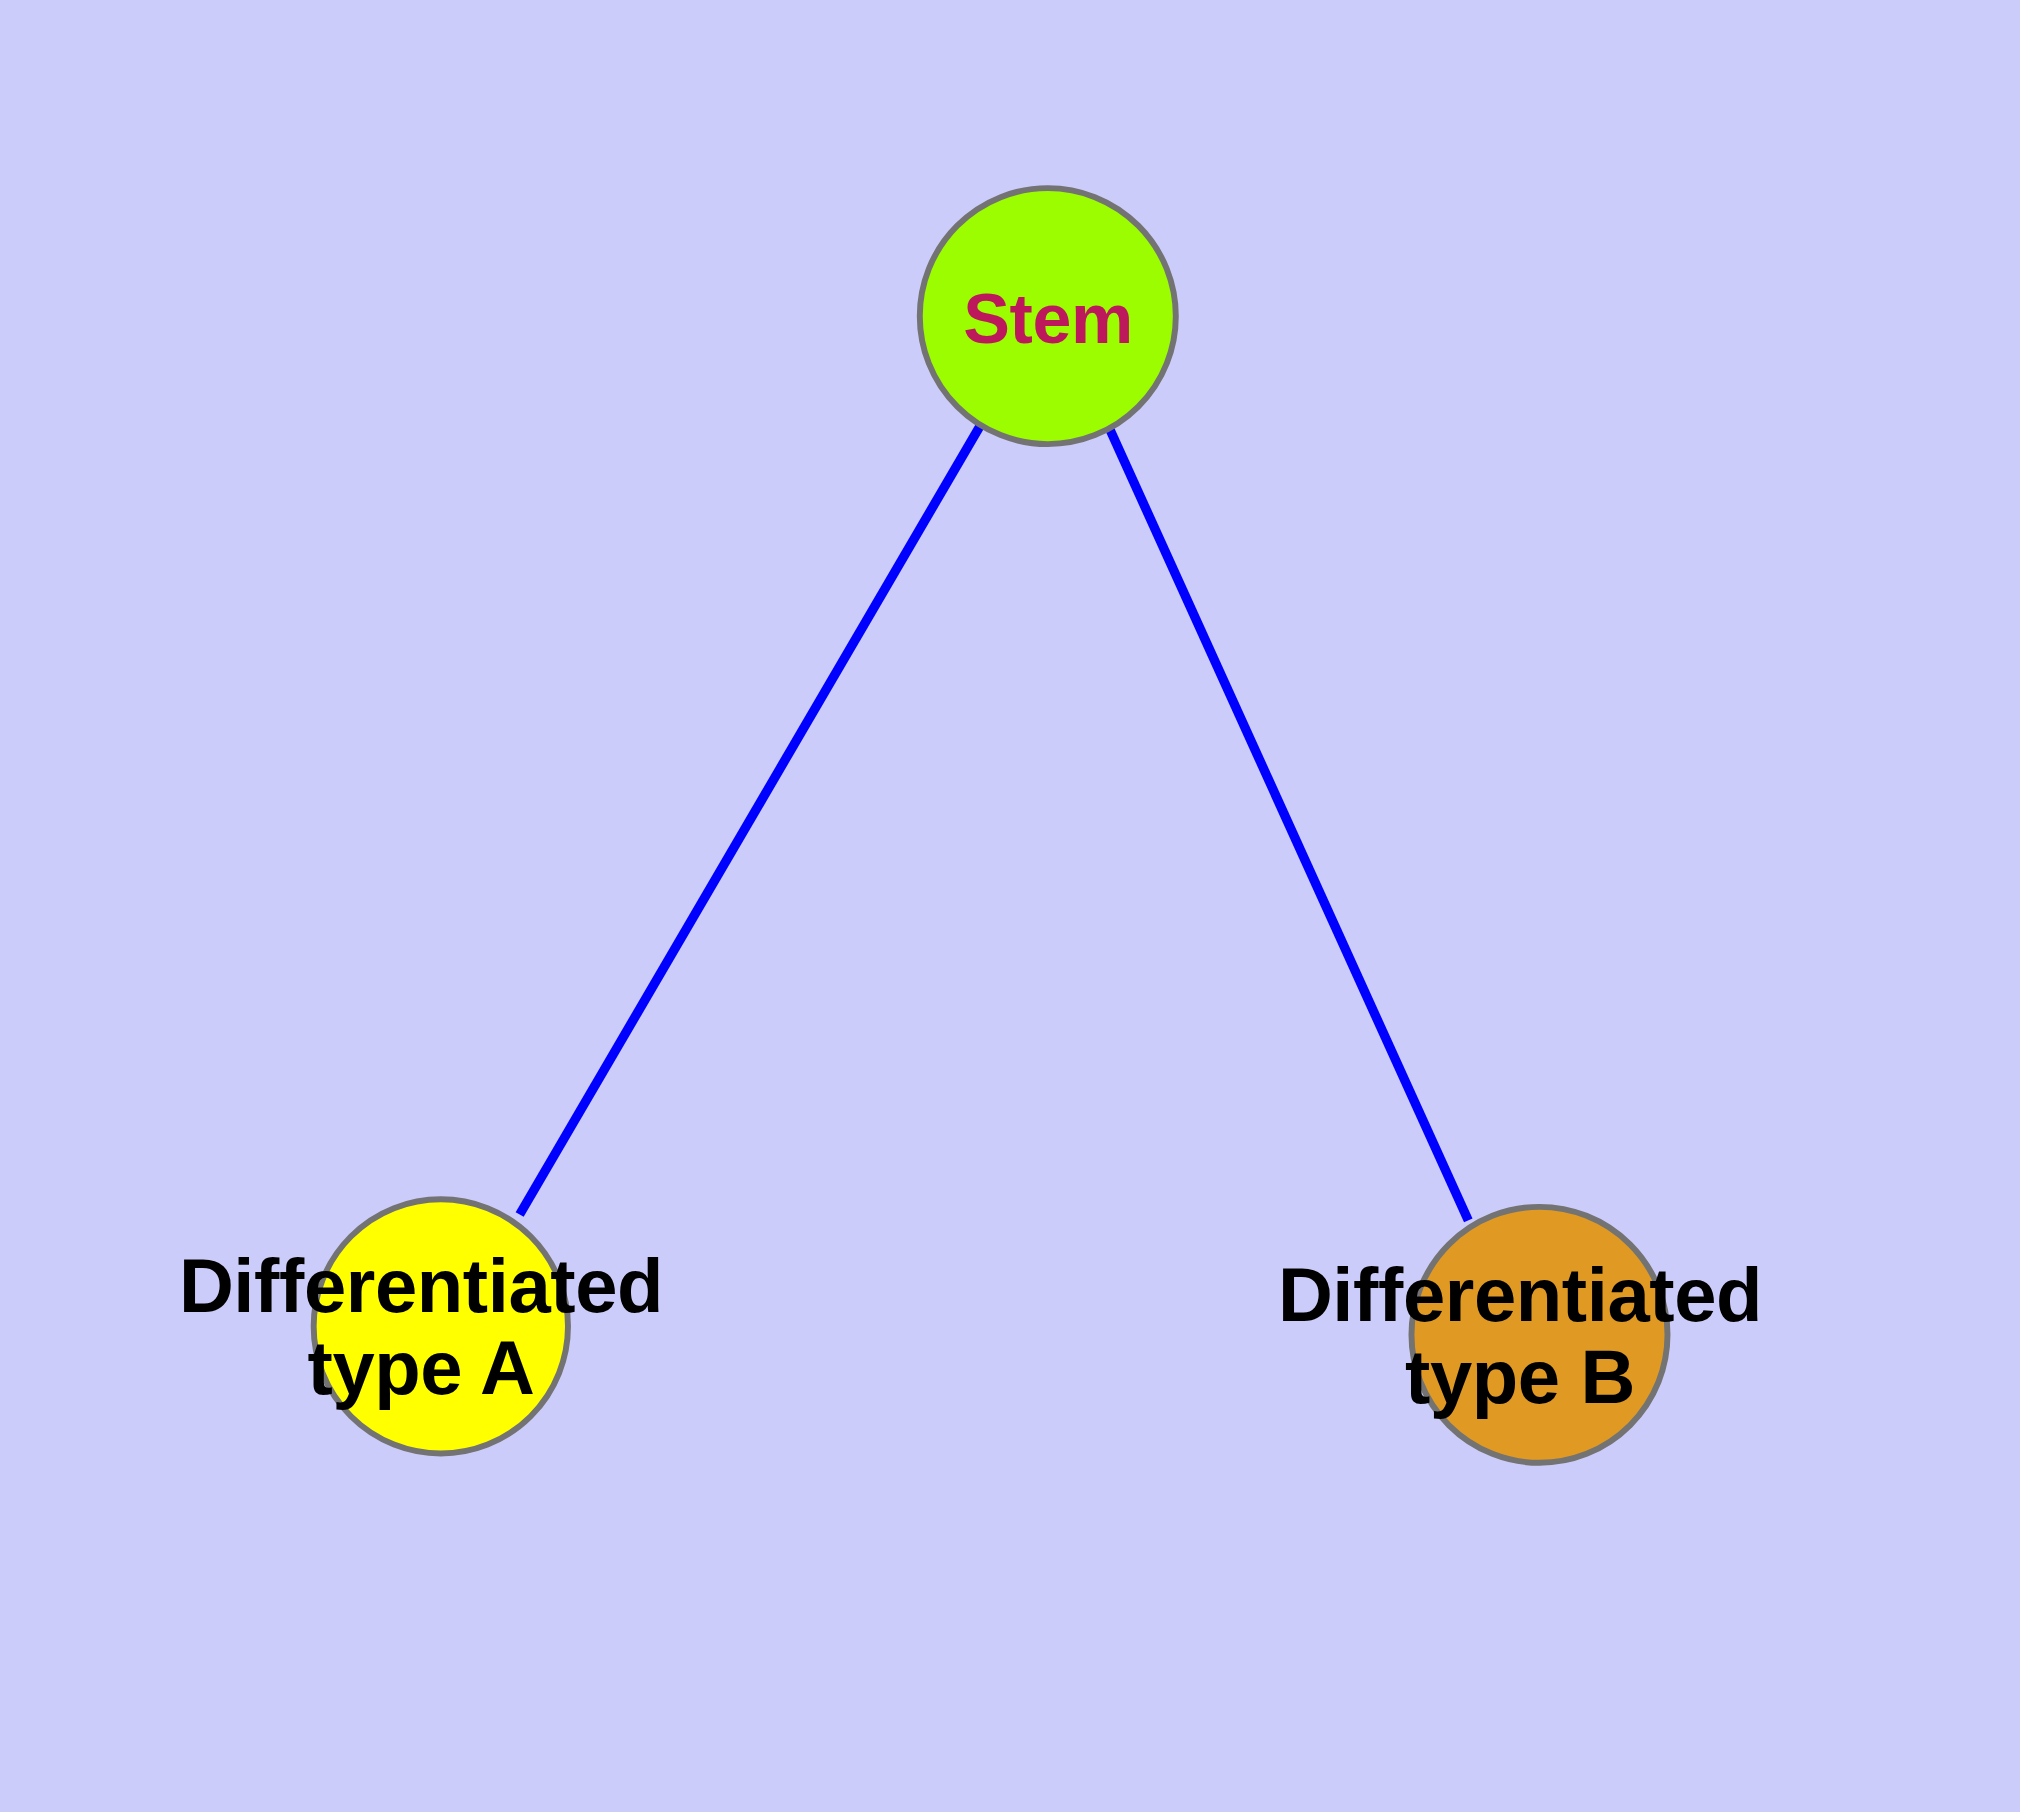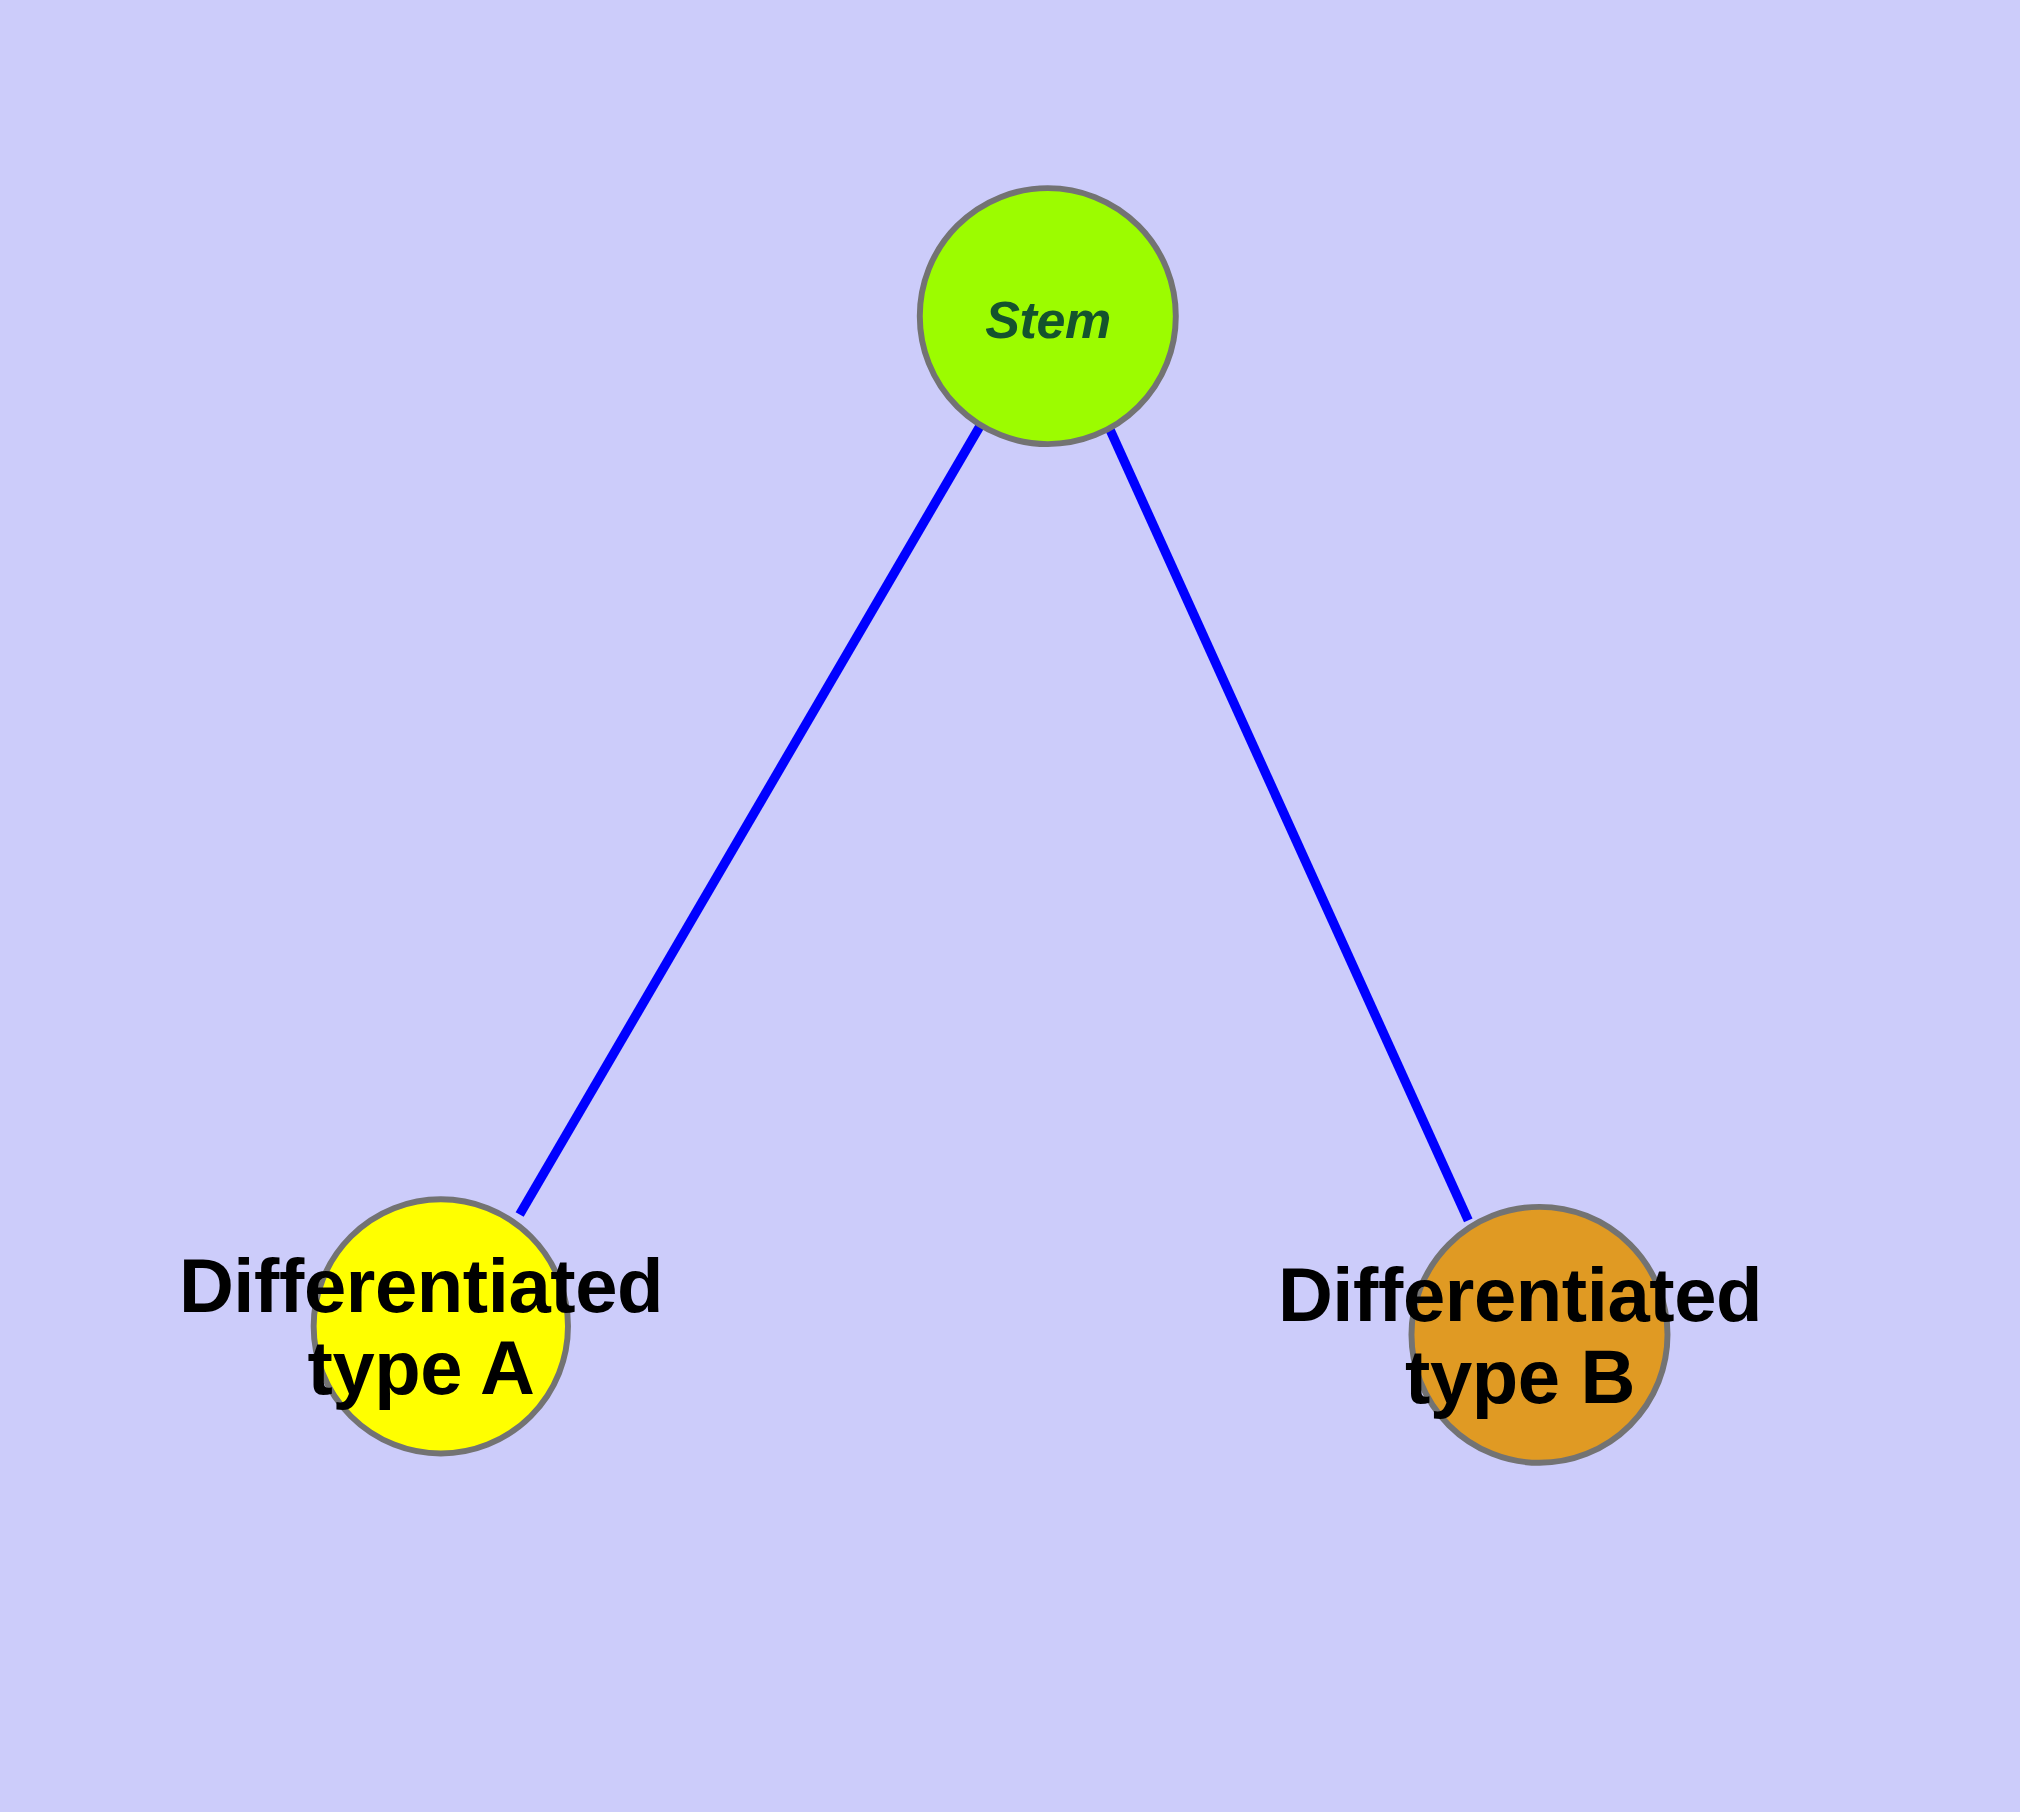--- a/index.html
+++ b/index.html
@@ -50,21 +50,21 @@
       <line class="graph-edge" x1="1308" y1="504" x2="1732" y2="1440" stroke="#0000ff" stroke-width="11" stroke-linecap="butt"></line>
     </g>
 
     <g>
       <circle class="graph-node" cx="1236" cy="373" r="151" fill="#9cfc00" stroke="#737373" stroke-width="7"></circle>
       <circle class="graph-node" cx="520" cy="1565" r="150" fill="#ffff00" stroke="#737373" stroke-width="7"></circle>
       <circle class="graph-node" cx="1816" cy="1575" r="151" fill="#e09a23" stroke="#737373" stroke-width="7"></circle>
     </g>
   </svg>
 
-  <div class="node-label" style="left: 1048px; top: 320px; color: #14532d; font-size: 52px; font-style: italic;">Stem</div>
+  <div class="node-label" style="left: 1048px; top: 320px; color: #be185d; font-size: 70px;">Stem</div>
 
   <div class="node-label" style="left: 421px; top: 1327px; color: rgb(0, 0, 0); font-size: 76px;">Differentiated
 type A</div>
 
   <div class="node-label" style="left: 1520px; top: 1336px; color: rgb(0, 0, 0); font-size: 76px;">Differentiated
 type B</div>
 
 </div>
 
 

